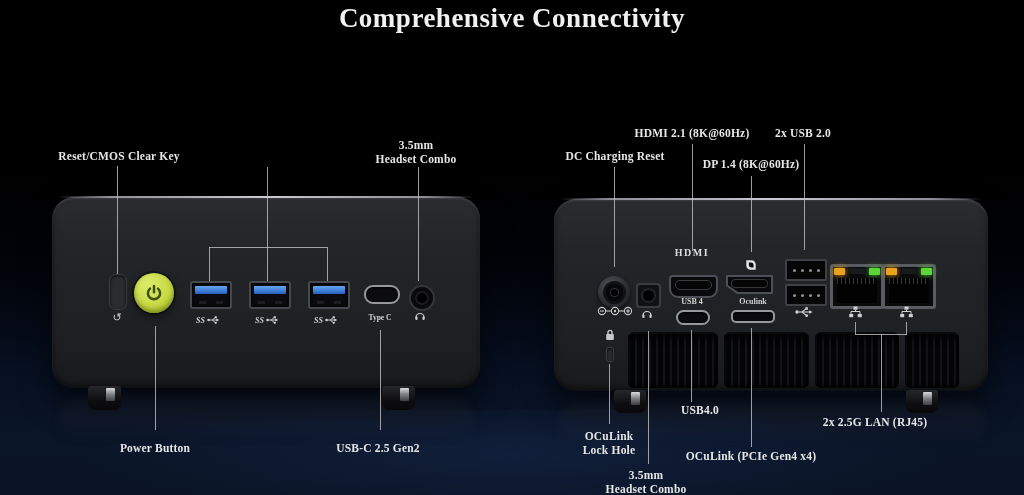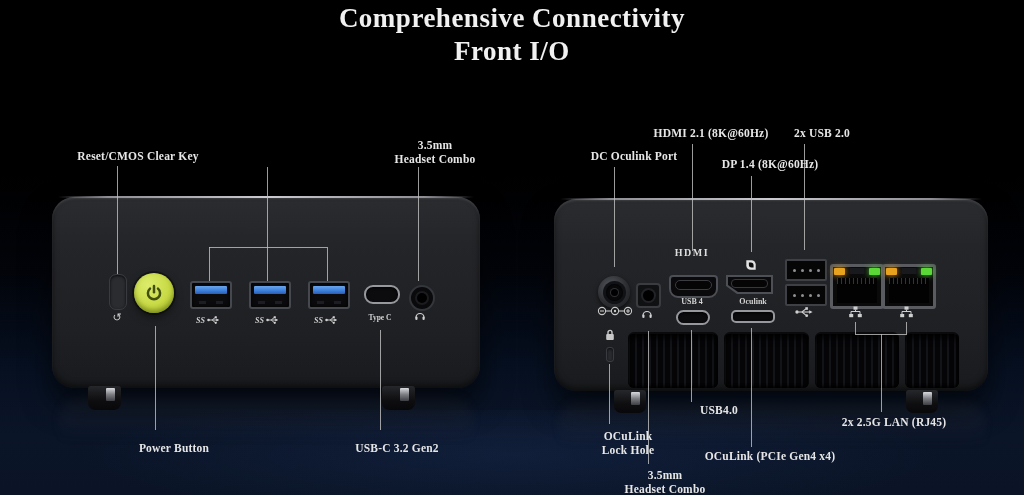--- a/index.html
+++ b/index.html
@@ -4,21 +4,21 @@
 <style>
   html,body{margin:0;padding:0;background:#000;}
   .scene{position:relative;width:1024px;height:495px;overflow:hidden;
     font-family:Liberation Serif, serif;
     background:linear-gradient(180deg,#000 0%,#000 35%,#02040a 55%,#061021 75%,#0b1528 88%,#0a1426 100%);}
   .glow{position:absolute;left:0;right:0;top:410px;height:90px;
     background:radial-gradient(60% 100% at 50% 50%, rgba(40,70,130,.20), transparent 70%);}
   .title{position:absolute;left:0;right:0;top:2px;text-align:center;color:#f1f1f1;
     font-weight:bold;font-size:27px;letter-spacing:.5px;line-height:1.22;}
   .callout{position:absolute;transform:translateX(-50%);text-align:center;white-space:nowrap;
-    color:var(--label-text,#e6e6e6);font-size:11.5px;font-weight:bold;letter-spacing:.2px;line-height:1.25;margin-left:19px;}
+    color:var(--label-text,#e6e6e6);font-size:11.5px;font-weight:bold;letter-spacing:.2px;line-height:1.25;}
   .callout span{display:block;}
   .ln{position:absolute;background:#c2c2c2;opacity:.8;}
   .v{width:1px;} .h{height:1px;}
   .device{position:absolute;border-radius:22px;
     background:linear-gradient(180deg,#2b2c30 0%,#242528 25%,#1f2023 70%,#191a1d 100%);
     box-shadow:inset 0 2px 2px rgba(255,255,255,.10), inset 0 -3px 6px rgba(0,0,0,.55), 0 16px 30px rgba(0,0,0,.6);}
   .device::before{content:"";position:absolute;top:-1px;left:6px;right:6px;height:2px;border-radius:2px;
     background:linear-gradient(90deg,transparent,#8d8f95 12%,#c9cbd0 50%,#8d8f95 88%,transparent);}
   .refl{position:absolute;border-radius:22px;filter:blur(5px);
     background:linear-gradient(180deg,rgba(70,74,84,.20),rgba(20,22,30,0) 70%);}
@@ -65,21 +65,20 @@
   .icon{position:absolute;display:flex;align-items:center;justify-content:center;color:#cfcfcf;}
 </style>
 </head>
 <body>
 
 <div class="scene">
   <div class="glow"></div>
 
   <div class="title">
     <div>Comprehensive Connectivity</div>
-    <div>Front I/O</div>
   </div>
 
   <div class="refl" style="left:60px;top:397px;width:412px;height:62px"></div>
   <div class="refl" style="left:560px;top:401px;width:424px;height:62px"></div>
 
   <div class="device" style="left:52px;top:197px;width:428px;height:191px"></div>
   <div class="foot" style="left:88px;top:386px;width:33px;height:24px">
       <i></i>
     </div>
   <div class="foot" style="left:382px;top:386px;width:33px;height:24px">
@@ -176,21 +175,21 @@
   <div class="ln v" style="left:418px;top:167px;height:114px"></div>
   <div class="ln v" style="left:155px;top:326px;height:104px"></div>
   <div class="ln v" style="left:380px;top:330px;height:100px"></div>
 
   <div class="callout" style="left:119px;top:149px">Reset/CMOS Clear Key</div>
   <div class="callout" style="left:416px;top:138px">
     <span>3.5mm</span>
     <span>Headset Combo</span>
   </div>
   <div class="callout" style="left:155px;top:441px">Power Button</div>
-  <div class="callout" style="left:378px;top:441px">USB-C 3.2 Gen2</div>
+  <div class="callout" style="left:378px;top:441px">USB-C 2.5 Gen2</div>
 
   <div class="device" style="left:554px;top:199px;width:434px;height:192px"></div>
   <div class="vent" style="left:628px;top:332px;width:90px;height:54px"></div>
   <div class="vent" style="left:724px;top:332px;width:85px;height:54px"></div>
   <div class="vent" style="left:815px;top:332px;width:84px;height:54px"></div>
   <div class="vent" style="left:905px;top:332px;width:54px;height:54px"></div>
   <div class="foot" style="left:614px;top:390px;width:32px;height:23px">
       <i></i>
     </div>
   <div class="foot" style="left:906px;top:390px;width:32px;height:23px">
@@ -319,21 +318,21 @@
   <div class="ln v" style="left:804px;top:144px;height:106px"></div>
   <div class="ln v" style="left:691px;top:330px;height:72px"></div>
   <div class="ln v" style="left:751px;top:328px;height:119px"></div>
   <div class="ln v" style="left:648px;top:331px;height:133px"></div>
   <div class="ln v" style="left:609px;top:364px;height:60px"></div>
   <div class="ln v" style="left:855px;top:322px;height:12px"></div>
   <div class="ln v" style="left:906px;top:322px;height:12px"></div>
   <div class="ln h" style="left:855px;top:334px;width:52px"></div>
   <div class="ln v" style="left:881px;top:334px;height:78px"></div>
 
-  <div class="callout" style="left:615px;top:149px">DC Oculink Port</div>
+  <div class="callout" style="left:615px;top:149px">DC Charging Reset</div>
   <div class="callout" style="left:692px;top:126px">HDMI 2.1 (8K@60Hz)</div>
   <div class="callout" style="left:803px;top:126px">2x USB 2.0</div>
   <div class="callout" style="left:751px;top:157px">DP 1.4 (8K@60Hz)</div>
   <div class="callout" style="left:700px;top:403px">USB4.0</div>
   <div class="callout" style="left:875px;top:415px">2x 2.5G LAN (RJ45)</div>
   <div class="callout" style="left:609px;top:429px">
     <span>OCuLink</span>
     <span>Lock Hole</span>
   </div>
   <div class="callout" style="left:751px;top:449px">OCuLink (PCIe Gen4 x4)</div>

